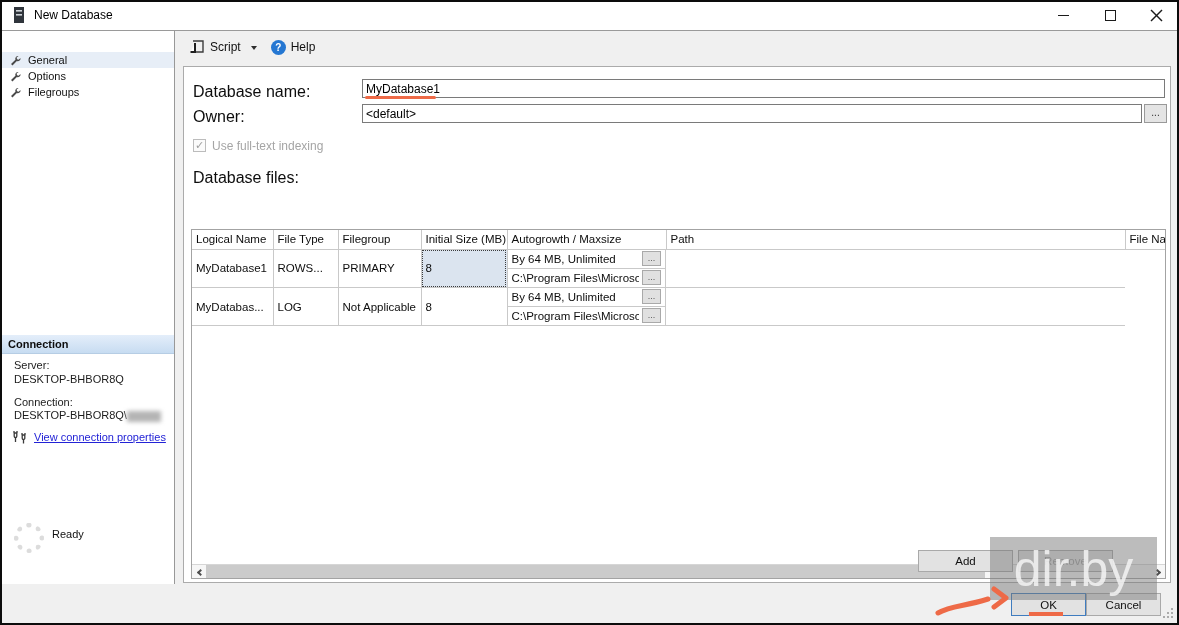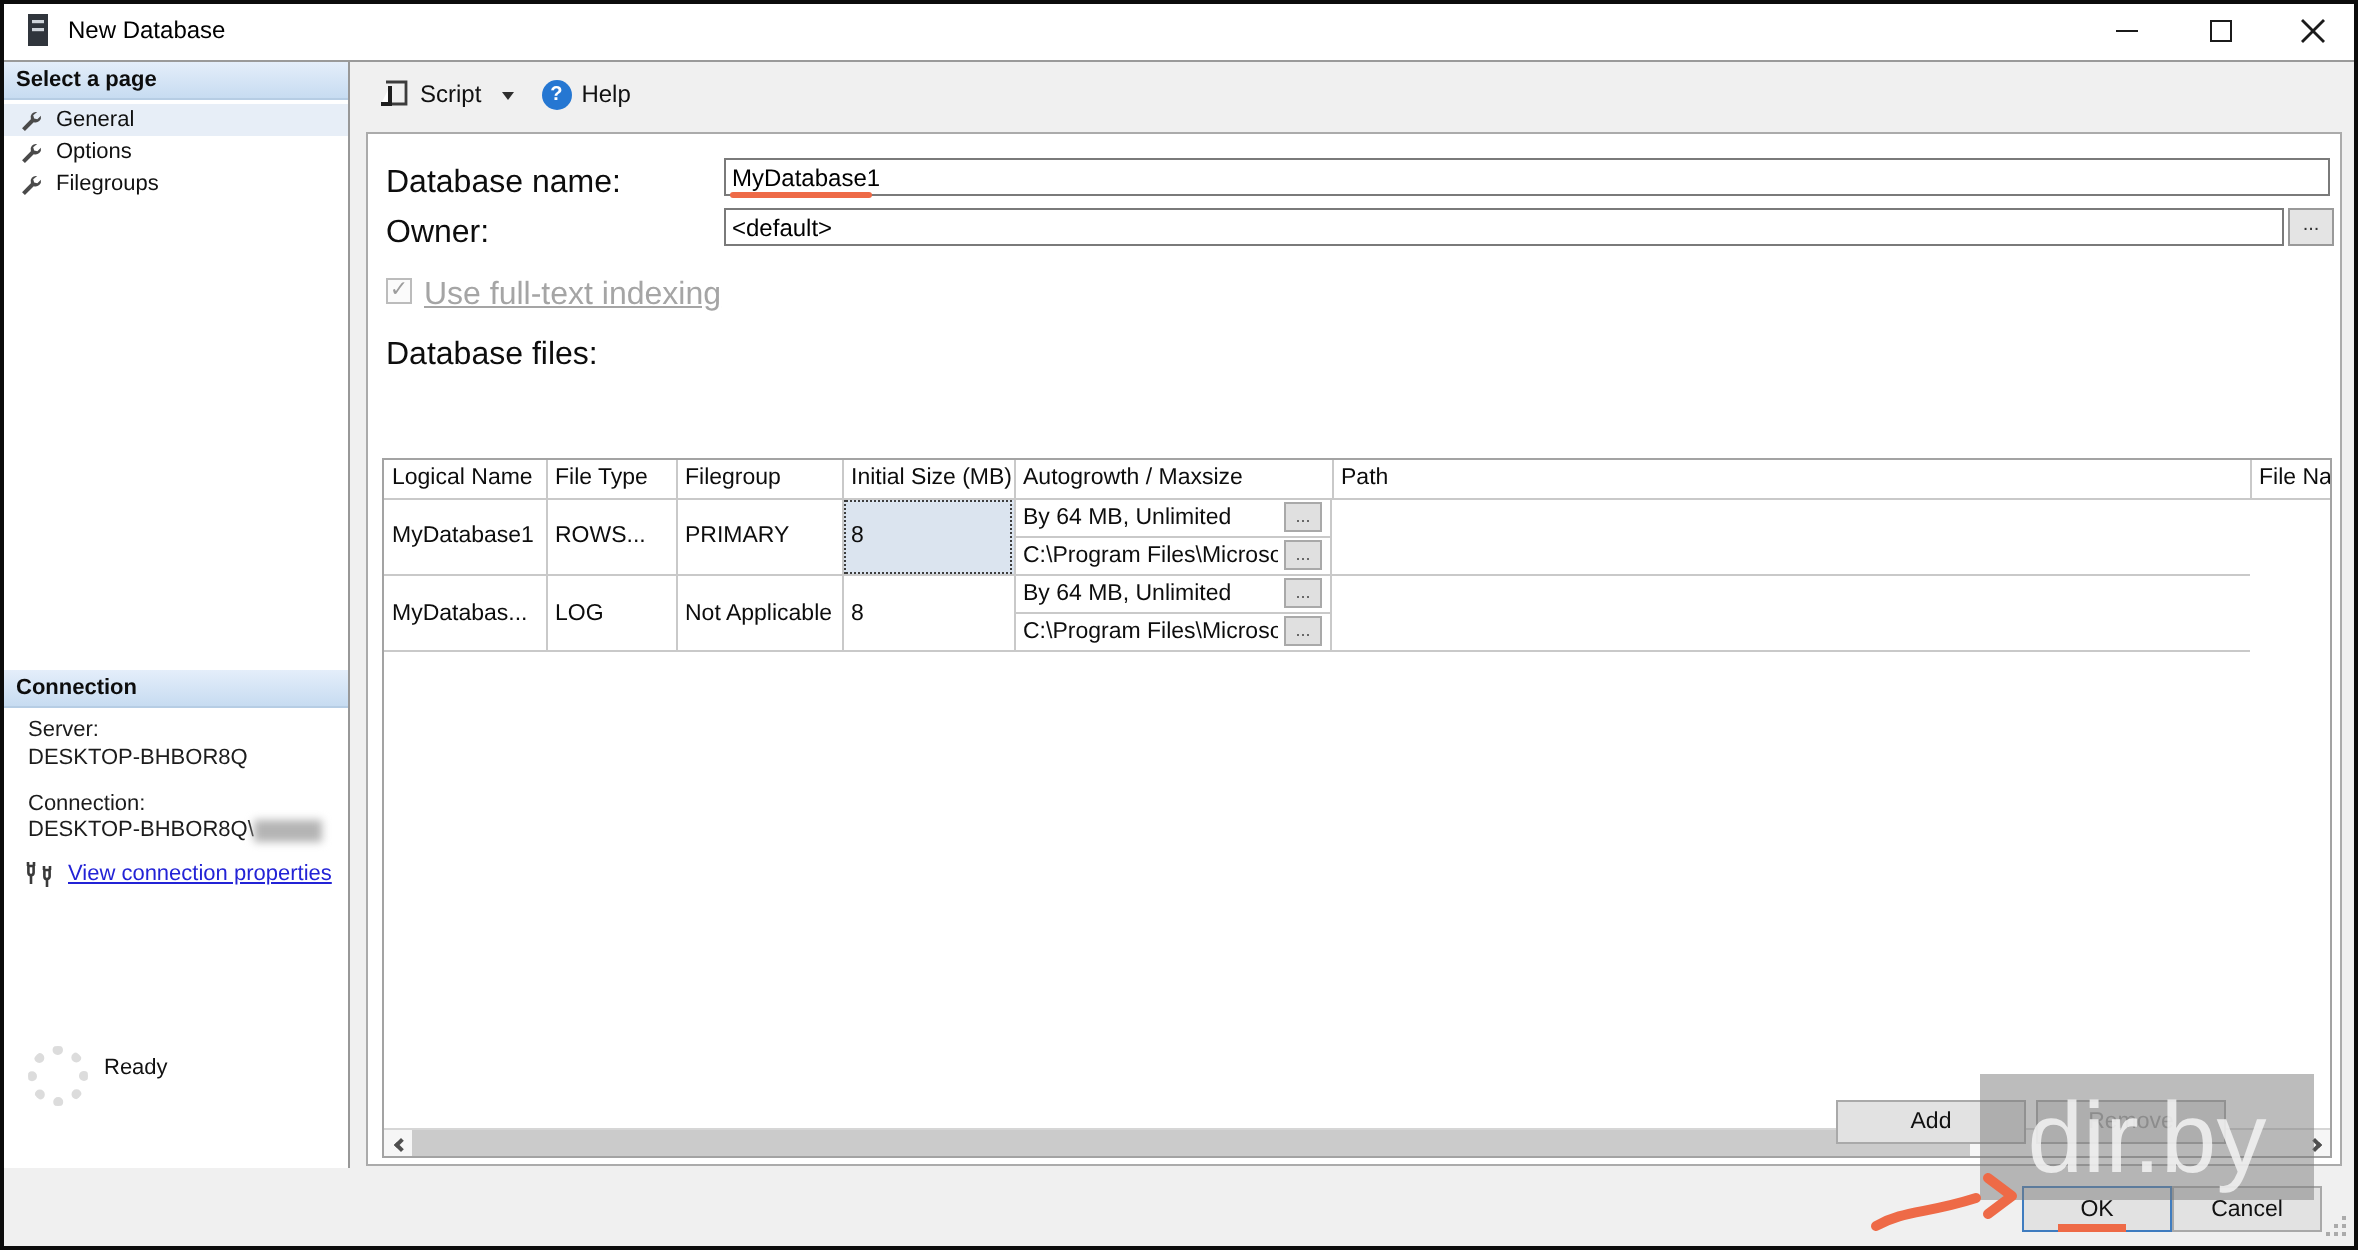--- a/index.html
+++ b/index.html
@@ -38,21 +38,21 @@
 
   
   .panel { position:absolute; left:183px; top:66px; width:988px; height:517px; background:#fff; border:1px solid #ababab; z-index:1; }
   .fld-label { position:absolute; font-size:16px; color:#0d0d0d; }
   .lbl-dbname { left:9px; top:16px; } .lbl-owner { left:9px; top:41px; } .lbl-files { left:9px; top:102px; }
   .txt-input { position:absolute; height:19px; border:1px solid #7a7a7a; background:#fff; font-size:12px; padding:0 3px; color:#000; }
   .inp-dbname { left:178px; top:12px; width:803px; }
   .inp-owner  { left:178px; top:37px; width:780px; }
   .ellipsis-btn { position:absolute; left:960px; top:37px; width:23px; height:19px; background:#e4e4e4; border:1px solid #999; font-size:10px; color:#333; line-height:16px; text-align:center; cursor:default; }
   .checkbox { position:absolute; left:9px; top:72px; width:13px; height:13px; border:1px solid #bcbcbc; background:#fbfbfb; font-size:11px; line-height:11px; color:#9d9d9d; text-align:center; }
-  .cb-label { position:absolute; left:28px; top:72px; font-size:16px; color:#a5a5a5;text-decoration:underline; }
+  .cb-label { position:absolute; left:28px; top:72px; font-size:12px; color:#a5a5a5; }
 
   
   .grid { position:absolute; left:7px; top:121px; width:975px; height:350px; border:1px solid #a3a3a3; background:#fff; overflow:hidden;margin-top:41px; }
   .grid table { border-collapse:collapse; table-layout:fixed; width:100%; font-size:11.5px; color:#0d0d0d; }
   .grid th, .grid td { border-right:1px solid #c9c9c9; border-bottom:1px solid #c9c9c9; height:19px; padding:0 4px; font-weight:normal; text-align:left; white-space:nowrap; overflow:hidden; }
   .grid th:last-child, .grid td:last-child { border-right:none; }
   .cell-flex { display:flex; justify-content:space-between; align-items:center; gap:3px; padding:0 2px 0 4px; }
   .cell-flex span { overflow:hidden; white-space:nowrap; }
   .mini-ellipsis { width:19px; height:15px; flex:none; background:#e0e0e0; border:1px solid #a9a9a9; font-size:9px; line-height:12px; text-align:center; color:#555; cursor:default; }
   .focused-cell { background:#dbe4ef; outline:1px dotted #3c3c3c; outline-offset:-2px; }
@@ -100,21 +100,20 @@
       </div>
     <div class="win-btn wb-close">
       <svg width="13" height="13" viewBox="0 0 13 13">
           <line x1="1" y1="1" x2="12" y2="12" stroke="#1b1b1b" stroke-width="1.4"></line>
           <line x1="12" y1="1" x2="1" y2="12" stroke="#1b1b1b" stroke-width="1.4"></line>
         </svg>
     </div>
   </div>
 
   <div class="sidebar">
-    <div class="sec-hdr hdr-select">Select a page</div>
 
     <div class="page-item pi-0">
       <svg width="11" height="11" viewBox="0 0 16 16">
           <path d="M12.5 1.5a4 4 0 0 0-4.6 5.3L1.5 13.2l2.1 2.1 6.4-6.4a4 4 0 0 0 5.2-4.7l-2.6 2.6-2.3-.7-.7-2.3z" fill="#4a4a4a"></path>
         </svg>
       <span>General</span>
     </div>
     <div class="page-item pi-1">
       <svg width="11" height="11" viewBox="0 0 16 16">
           <path d="M12.5 1.5a4 4 0 0 0-4.6 5.3L1.5 13.2l2.1 2.1 6.4-6.4a4 4 0 0 0 5.2-4.7l-2.6 2.6-2.3-.7-.7-2.3z" fill="#4a4a4a"></path>

